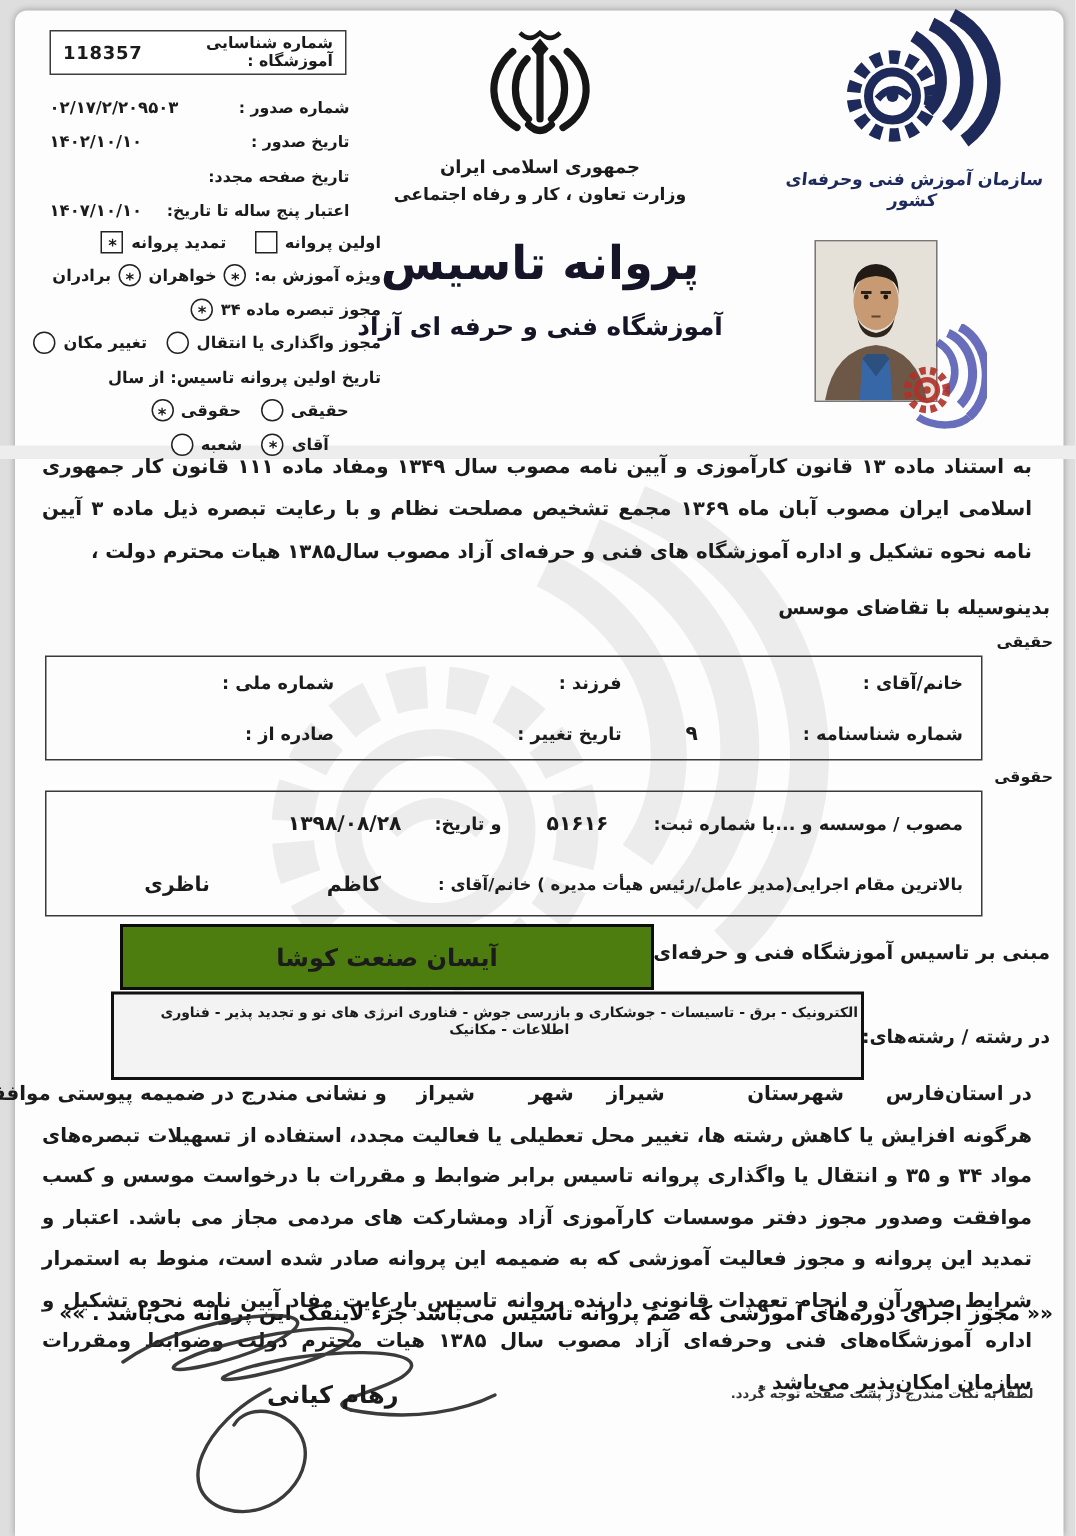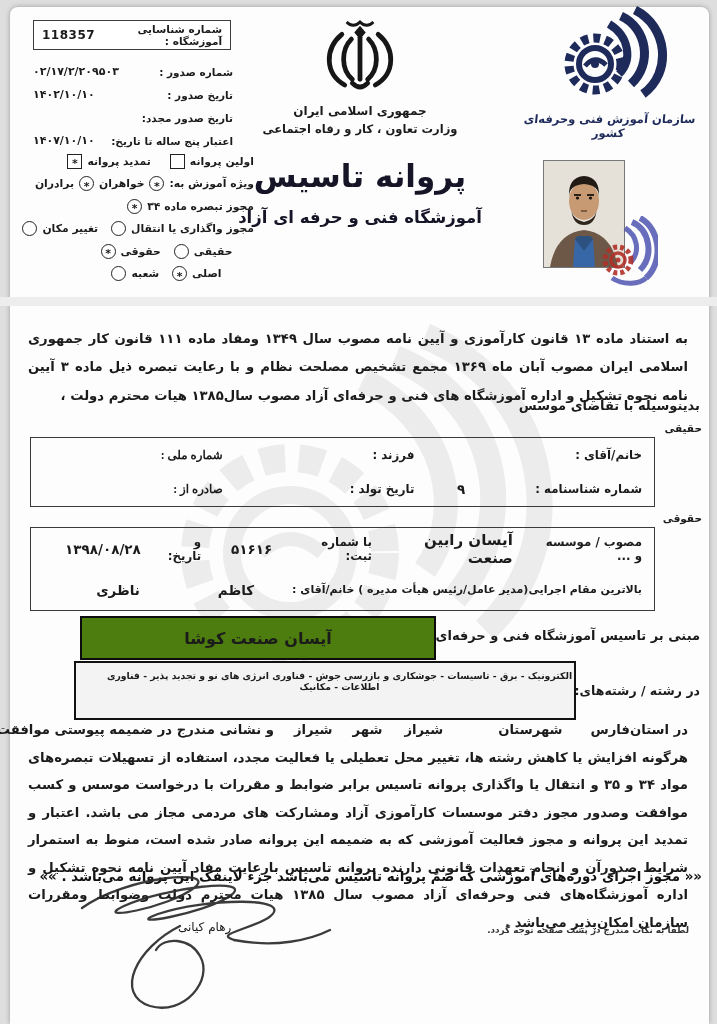--- a/index.html
+++ b/index.html
@@ -33,44 +33,44 @@
   .orglogo{left:520px;top:6px;width:178px;height:132px;text-align:center;}
   .orglogo .cal{font-size:11.5px;font-weight:700;color:#1e2a5a;transform:skewX(-6deg);margin-top:2px;}
   
   .photo{left:543px;top:160px;width:82px;height:108px;border:1px solid #777;background:#e8e4dc;box-sizing:border-box;}
   .stamp{left:598px;top:216px;width:60px;height:72px;}
   
   .band{left:0;top:297px;width:717px;height:9px;background:#ededed;}
   
   .watermark{left:95px;top:318px;width:470px;height:400px;opacity:.15;pointer-events:none;}
   
-  .p1{left:28px;top:325px;width:660px;font-size:13.2px;font-weight:700;line-height:2.15;text-align:justify;}
+  .p1{left:28px;top:298px;width:660px;font-size:13.2px;font-weight:700;line-height:2.15;text-align:justify;}
   .p2{right:17px;top:398px;font-size:13px;font-weight:700;}
   .seclbl{right:15px;font-size:10.5px;font-weight:700;}
   .formbox{left:30px;width:625px;border:1.3px solid #3a3a3a;box-sizing:border-box;background:transparent;}
   .box1{top:437px;height:70px;}
   .box2{top:527px;height:84px;}
   .frow{display:flex;align-items:center;height:50%;padding:0 12px;font-size:11.8px;font-weight:700;}
   .c1{width:38%;display:flex;align-items:center;}
   .c2{width:32%;}
-  .c3{width:30%;font-family:Liberation Serif, serif;}
+  .c3{width:30%;}
   .bigval{font-size:15px;font-weight:700;}
   .midval{font-size:13.5px;font-weight:700;letter-spacing:.5px;}
   .namebox{left:80px;top:616px;width:356px;height:44px;border:2.6px solid #0c0c0c;display:flex;align-items:center;justify-content:center;font-size:16px;font-weight:700;box-sizing:border-box;background:#4d7c0f;}
   .namelbl{right:17px;top:628px;font-size:13px;font-weight:700;}
   .fieldsbox{left:74px;top:661px;width:502px;height:59px;border:2.2px solid #111;box-sizing:border-box;background:#f3f3f3;text-align:center;padding-top:7px;font-size:9.3px;font-weight:700;padding-left:29px;}
   .fieldslbl{right:17px;top:683px;font-size:12.5px;font-weight:700;}
   .locline{left:28px;top:722px;width:660px;display:flex;align-items:baseline;font-size:13.2px;font-weight:700;white-space:nowrap;}
   .locline span{flex:0 0 auto;}
-  .g28{margin-left:28px;} .g55{margin-left:55px;} .g22{margin-left:22px;} .g48{margin-left:20px;} .g20{margin-left:20px;} .g35{margin-left:35px;}
+  .g28{margin-left:28px;} .g55{margin-left:55px;} .g22{margin-left:22px;} .g48{margin-left:36px;} .g20{margin-left:20px;} .g35{margin-left:35px;}
   .terms{left:28px;top:744px;width:660px;font-size:13.2px;font-weight:700;line-height:2.08;text-align:justify;}
   .boldnote{right:15px;top:869px;width:690px;text-align:right;font-size:13.4px;font-weight:700;color:#111;}
   .backnote{right:28px;top:925px;font-size:8.8px;font-weight:700;color:#333;}
   .signature-svg{left:62px;top:868px;width:340px;height:150px;}
-  .signer-name{left:178px;top:920px;font-size:12px;font-weight:400;text-align:right;}
+  .signer-name{left:178px;top:920px;font-size:16px;font-weight:700;text-align:right;}
   .signer-title{left:48px;top:951px;font-size:14px;font-weight:700;}
 </style>
 </head>
 <body>
 
 <div class="page">
   <div class="sheet"></div>
   <div class="abs band"></div>
 
   <svg class="abs watermark" viewBox="0 0 470 400">
@@ -92,21 +92,21 @@
   <div class="abs issue-rows">
     <div class="irow">
       <span>شماره صدور :</span>
       <span class="val">۰۲/۱۷/۲/۲۰۹۵۰۳</span>
     </div>
     <div class="irow">
       <span>تاریخ صدور :</span>
       <span class="val">۱۴۰۲/۱۰/۱۰</span>
     </div>
     <div class="irow">
-      <span>تاریخ صدور مجدد:</span>
+      <span>تاریخ صفحه مجدد:</span>
       <span class="val"></span>
     </div>
     <div class="irow">
       <span>اعتبار پنج ساله تا تاریخ:</span>
       <span class="val">۱۴۰۷/۱۰/۱۰</span>
     </div>
   </div>
 
   <div class="abs chk-rows">
     <div class="crow">
@@ -141,33 +141,36 @@
       <span>مجوز واگذاری یا انتقال</span>
       <span class="mk circle">
           <i></i>
         </span>
       <span class="gap2"></span>
       <span>تغییر مکان</span>
       <span class="mk circle">
           <i></i>
         </span>
     </div>
+    <div class="crow">
+      <span>تاریخ اولین پروانه تاسیس: از  سال</span>
+    </div>
     <div class="crow center">
       <span>حقیقی</span>
       <span class="mk circle">
           <i></i>
         </span>
       <span class="gap2"></span>
       <span>حقوقی</span>
       <span class="mk circle">
           <i>*</i>
         </span>
     </div>
     <div class="crow center">
-      <span>اصلی</span>
+      <span>آقای</span>
       <span class="mk circle">
           <i>*</i>
         </span>
       <span class="gap2"></span>
       <span>شعبه</span>
       <span class="mk circle">
           <i></i>
         </span>
     </div>
   </div>
@@ -246,30 +249,29 @@
     <div class="frow">
       <span class="c1">خانم/آقای :</span>
       <span class="c2">فرزند :</span>
       <span class="c3">شماره ملی :</span>
     </div>
     <div class="frow">
       <span class="c1">
         <span>شماره شناسنامه :</span>
         <span class="midval" style="margin-right:70px;">۹</span>
       </span>
-      <span class="c2">تاریخ تولد :</span>
+      <span class="c2">تاریخ تغییر :</span>
       <span class="c3">صادره از :</span>
     </div>
   </div>
 
   <div class="abs seclbl" style="top:512px;">حقوقی</div>
   <div class="abs formbox box2">
     <div class="frow">
       <span>مصوب / موسسه و ...</span>
-      <span class="bigval" style="margin:0 22px;">آیسان رابین صنعت</span>
       <span>با شماره ثبت:</span>
       <span class="midval" style="margin:0 30px;">۵۱۶۱۶</span>
       <span>و تاریخ:</span>
       <span class="midval" style="margin:0 22px;">۱۳۹۸/۰۸/۲۸</span>
     </div>
     <div class="frow">
       <span style="font-size:11px;">بالاترین مقام اجرایی(مدیر عامل/رئیس هیأت مدیره )  خانم/آقای :</span>
       <span class="midval" style="margin:0 38px;">کاظم</span>
       <span class="midval" style="margin:0 40px;">ناظری</span>
     </div>

